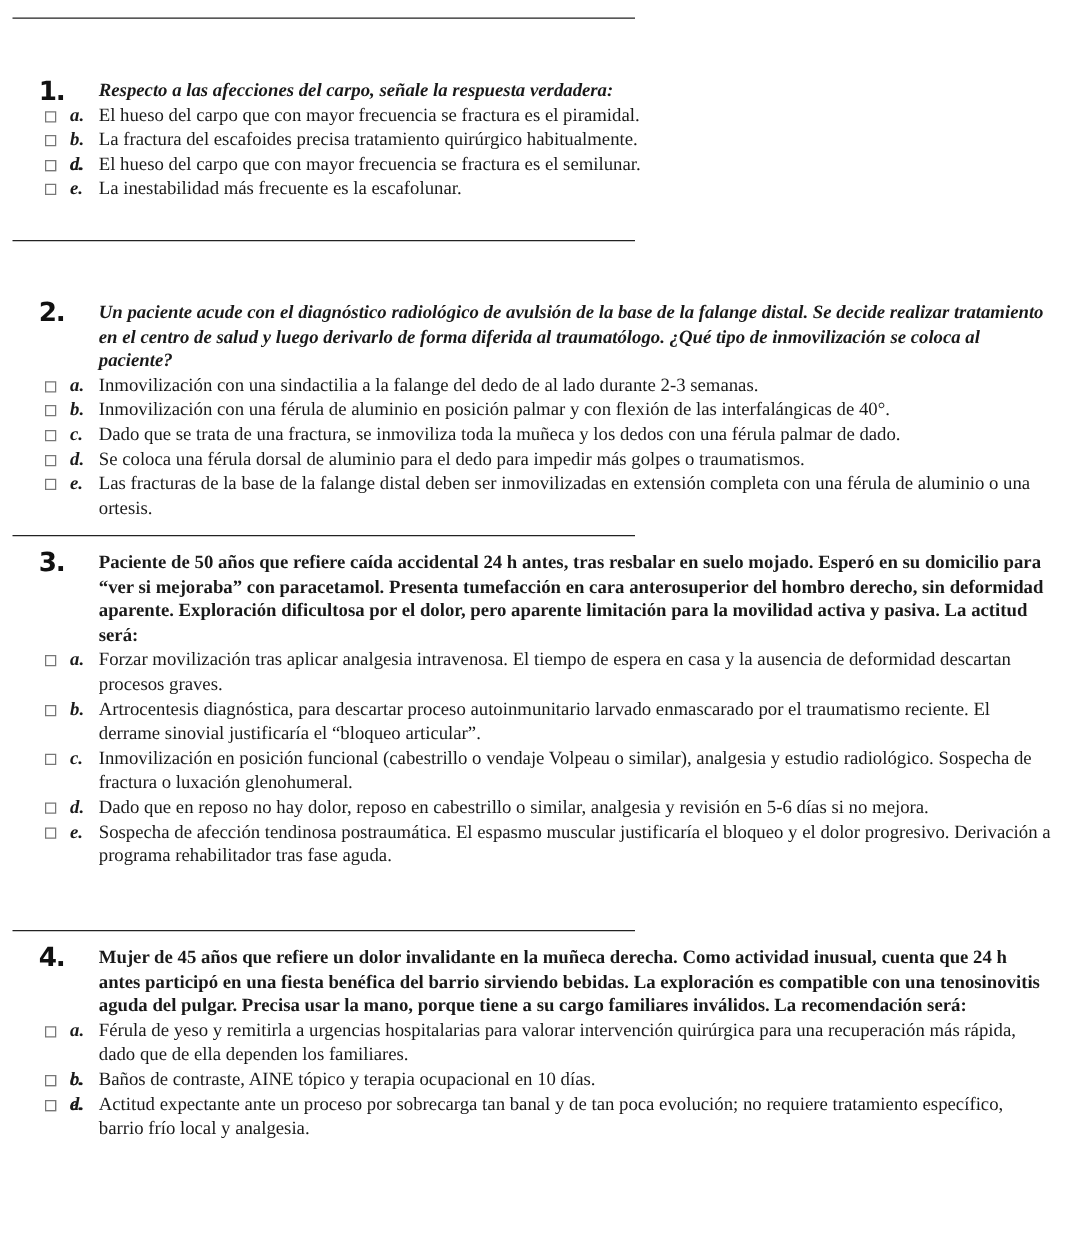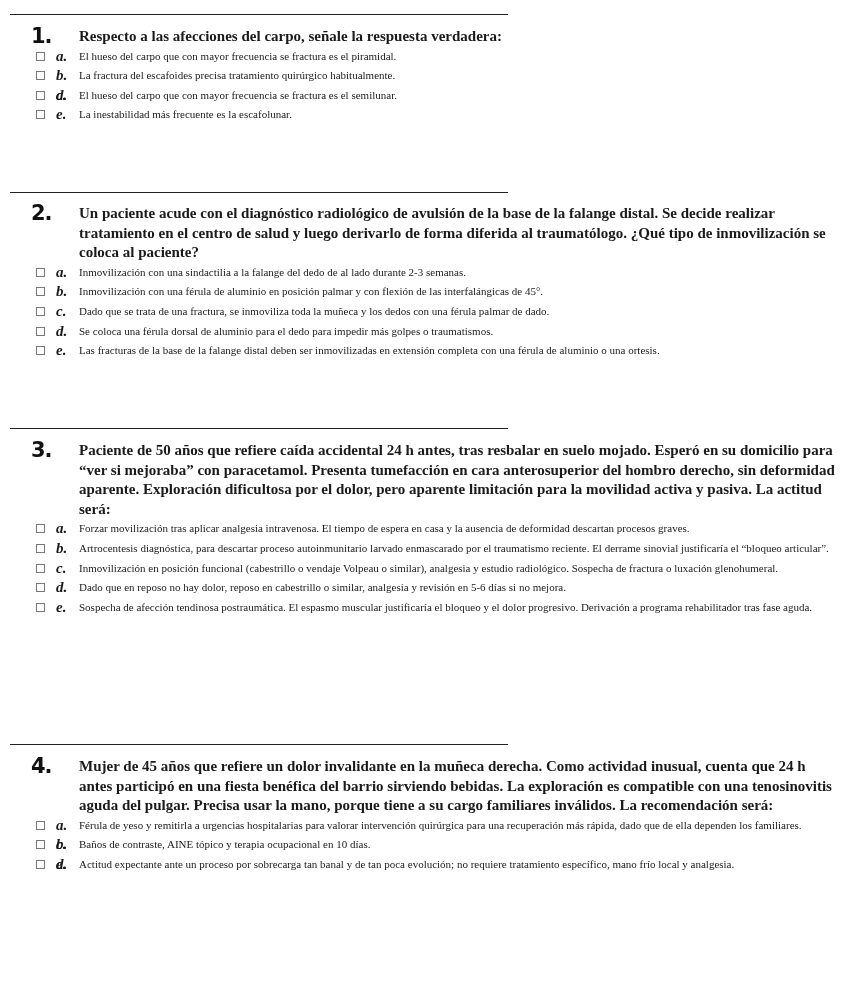--- a/index.html
+++ b/index.html
@@ -4,28 +4,28 @@
 <style>
   html, body { margin: 0; padding: 0; background: #ffffff; }
   body { width: 857px; height: 1007px; position: relative; overflow: hidden;
          font-family: "Liberation Serif", "DejaVu Serif", serif; color: #1a1a1a; }
   .q { position: absolute; left: 0; width: 857px; }
   .rule { position: absolute; left: 10px; width: 498px; height: 0; border-top: 1.3px solid #222; }
   .qhead { position: absolute; left: 0; width: 857px; }
   .qnum { position: absolute; left: 31px; top: -3px; font-family: "DejaVu Sans", sans-serif;
           font-weight: 900; font-size: 21px; letter-spacing: -1px; color: #111; }
   .qtext { margin-left: 79px; width: 760px; font-size: 15px; line-height: 19.6px; }
-  .qtext.italic { font-weight: bold; }
+  .qtext.italic { font-style: italic; font-weight: bold; margin-top: 37px; }
   .qtext.bold { font-weight: bold; }
   .opt { position: relative; margin-left: 0; width: 857px; }
   .cb { position: absolute; left: 36px; top: 5px; width: 9px; height: 9px;
         border: 1px solid #777; box-sizing: border-box; background: #fff; }
   .letter { position: absolute; left: 56px; top: 0; font-style: italic; font-weight: bold;
             font-size: 15px; line-height: 19.6px; }
-  .otext { margin-left: 79px; width: 762px; font-size: 11px; line-height: 19.6px; }
+  .otext { margin-left: 79px; width: 762px; font-size: 15px; line-height: 19.6px; }
 </style>
 </head>
 <body>
 
 <div class="rule" style="top:14px;"></div>
 <div class="q" style="top:27px;">
   <div class="qhead" style="position:relative;">
     <span class="qnum">1.</span>
     <div class="qtext italic">Respecto a las afecciones del carpo, señale la respuesta verdadera:</div>
   </div>
@@ -62,21 +62,21 @@
     <div class="qtext italic">Un paciente acude con el diagnóstico radiológico de avulsión de la base de la falange distal. Se decide realizar tratamiento en el centro de salud y luego derivarlo de forma diferida al traumatólogo. ¿Qué tipo de inmovilización se coloca al paciente?</div>
   </div>
   <div class="opt">
       <span class="cb"></span>
       <span class="letter">a.</span>
       <div class="otext">Inmovilización con una sindactilia a la falange del dedo de al lado durante 2-3 semanas.</div>
     </div>
   <div class="opt">
       <span class="cb"></span>
       <span class="letter">b.</span>
-      <div class="otext">Inmovilización con una férula de aluminio en posición palmar y con flexión de las interfalángicas de 45°.</div>
+      <div class="otext">Inmovilización con una férula de aluminio en posición palmar y con flexión de las interfalángicas de 40°.</div>
     </div>
   <div class="opt">
       <span class="cb"></span>
       <span class="letter">c.</span>
       <div class="otext">Dado que se trata de una fractura, se inmoviliza toda la muñeca y los dedos con una férula palmar de dado.</div>
     </div>
   <div class="opt">
       <span class="cb"></span>
       <span class="letter">d.</span>
       <div class="otext">Se coloca una férula dorsal de aluminio para el dedo para impedir más golpes o traumatismos.</div>
@@ -141,15 +141,15 @@
       <span class="letter">c.</span>
       <div class="otext">Baños de contraste, AINE tópico y terapia ocupacional en 10 días.</div>
     </div>
   <div class="opt">
       <span class="cb"></span>
       <span class="letter">d.</span>
     </div>
   <div class="opt">
       <span class="cb"></span>
       <span class="letter">e.</span>
-      <div class="otext">Actitud expectante ante un proceso por sobrecarga tan banal y de tan poca evolución; no requiere tratamiento específico, mano frío local y analgesia.</div>
+      <div class="otext">Actitud expectante ante un proceso por sobrecarga tan banal y de tan poca evolución; no requiere tratamiento específico, barrio frío local y analgesia.</div>
     </div>
 </div>
 
 </body></html>

